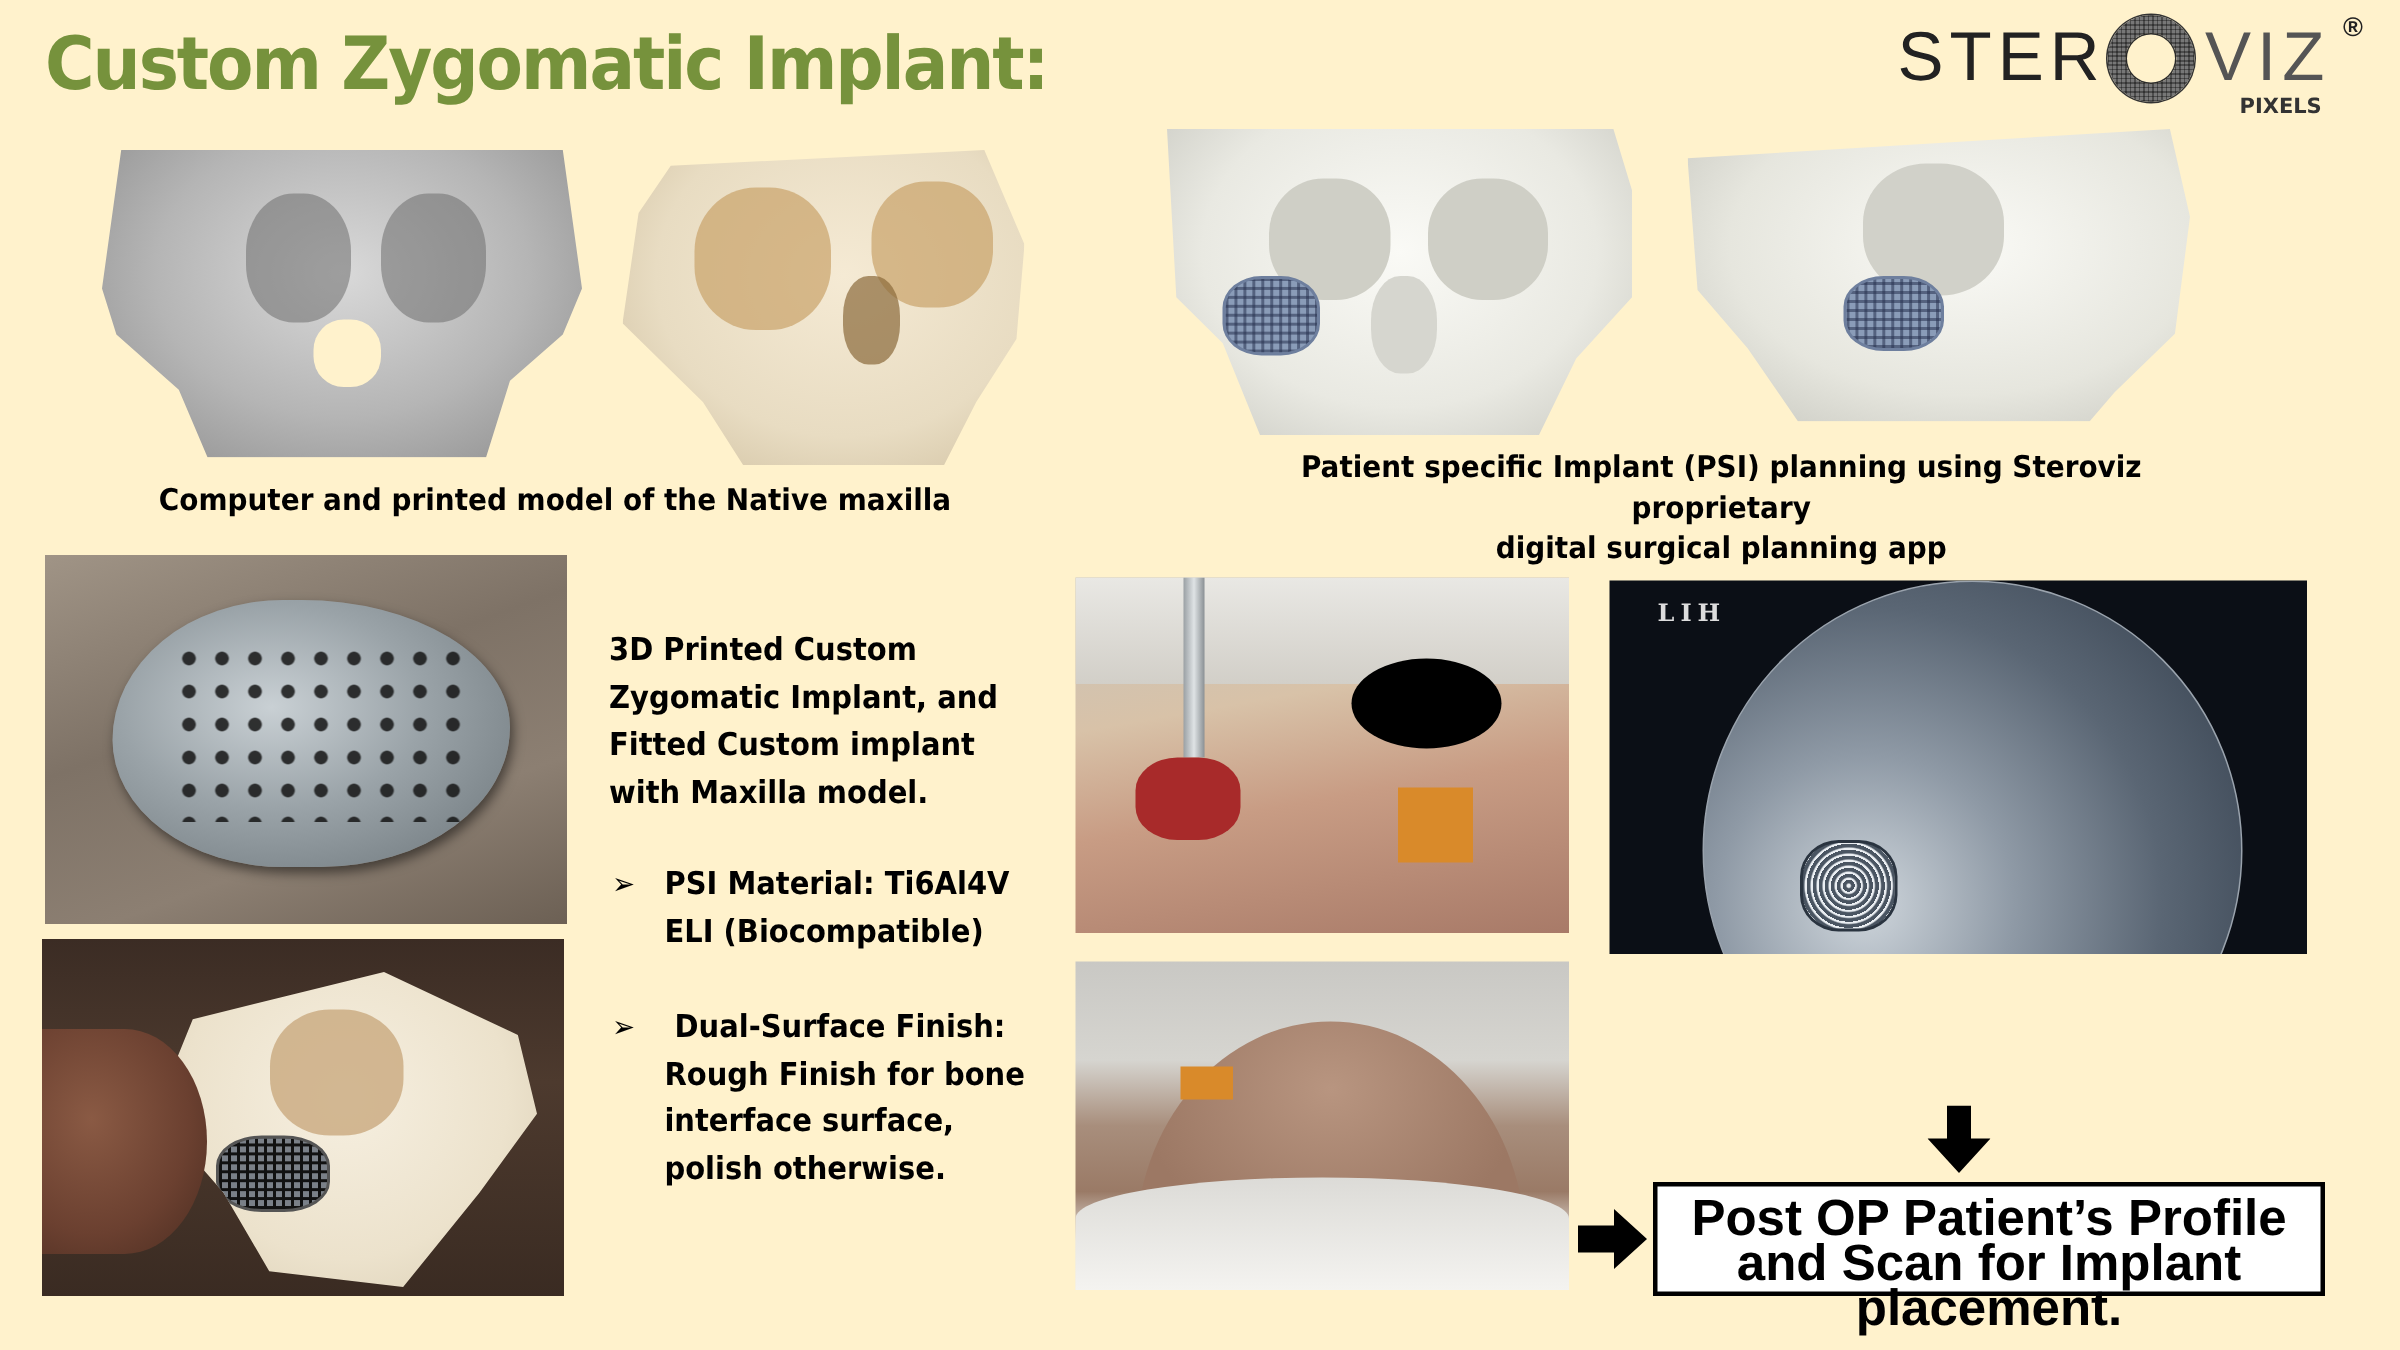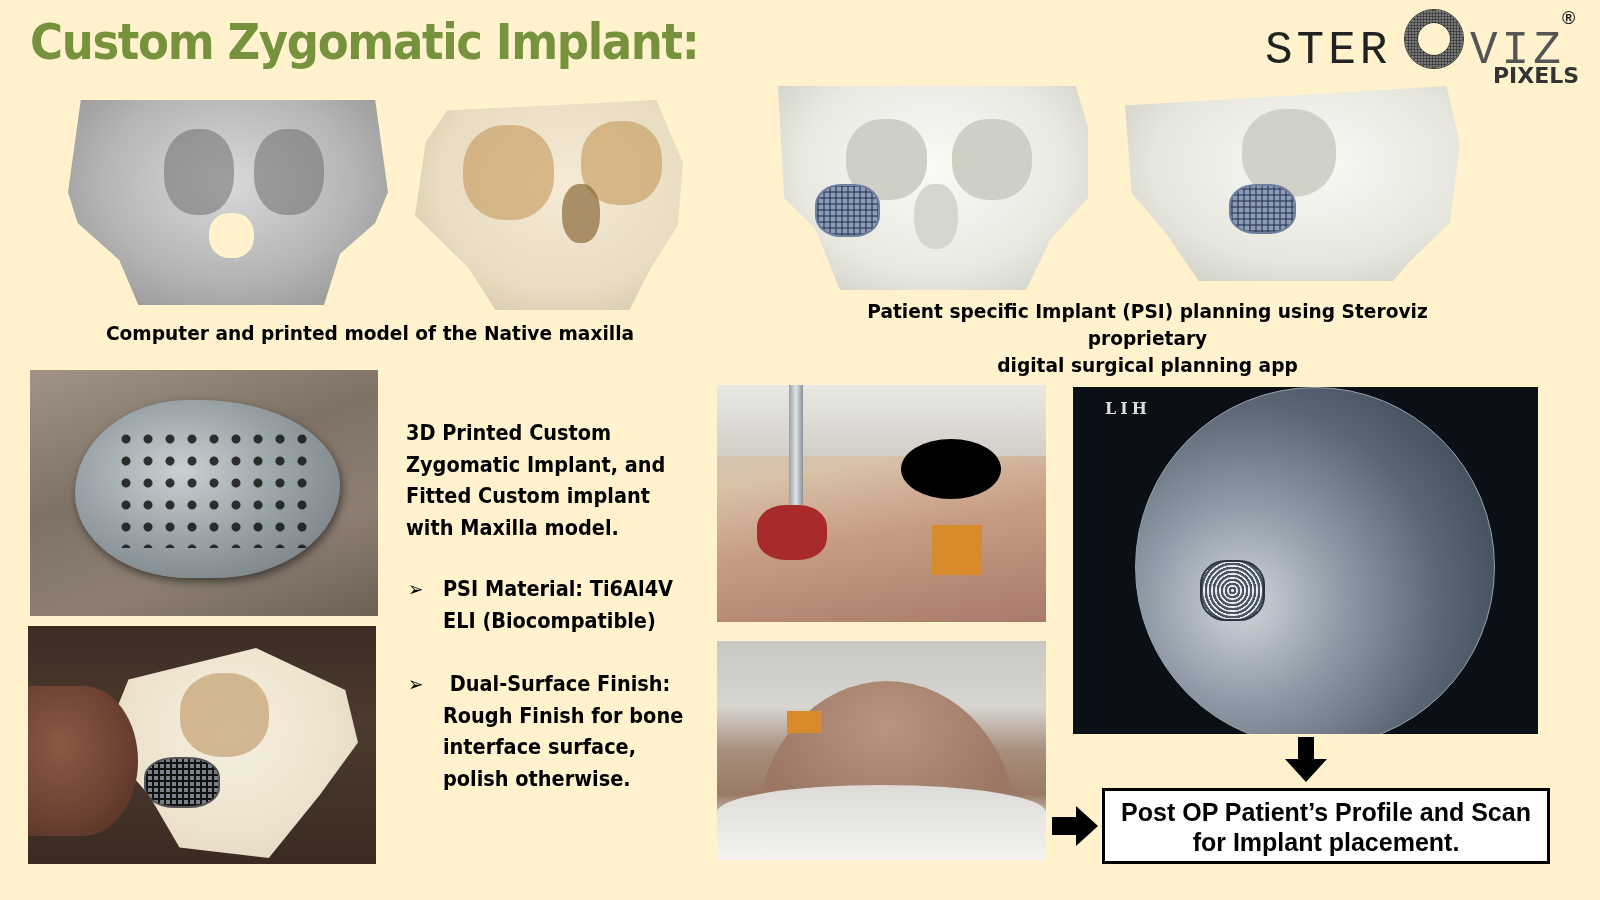--- a/index.html
+++ b/index.html
@@ -21,22 +21,22 @@
     letter-spacing: -1.5px;
     color: #76923c;
     white-space: nowrap;
     transform: scaleX(0.92);
     transform-origin: left top;
   }
 
   
   .logo { left: 1265px; top: 8px; width: 320px; height: 85px; }
   .logo-text {
-    position: absolute; top: 20px;
-    font-family: Liberation Mono, monospace;
+    position: absolute; top: 6px;
+    font-family: Liberation Sans, sans-serif;
     font-weight: 300; font-size: 46px; letter-spacing: 4px;
     color: #222; line-height: 1;
   }
   .logo-ster { left: 0; }
   .logo-viz { left: 205px; color: #555; }
   .logo-o {
     position: absolute; left: 140px; top: 2px;
     width: 58px; height: 58px; border-radius: 50%;
     border: 12px solid #777;
     background: transparent;
@@ -45,21 +45,21 @@
   .logo-o::after {
     content: ""; position: absolute; inset: -12px; border-radius: 50%;
     background: repeating-linear-gradient(0deg, rgba(0,0,0,.35) 0 1px, transparent 1px 3px),
                 repeating-linear-gradient(90deg, rgba(0,0,0,.35) 0 1px, transparent 1px 3px);
     -webkit-mask: radial-gradient(circle, transparent 16px, #000 17px);
             mask: radial-gradient(circle, transparent 16px, #000 17px);
   }
   .logo-reg { position: absolute; left: 297px; top: 0; font-size: 18px; font-weight: bold; color: #222; }
   .logo-pixels {
     position: absolute; left: 228px; top: 55px;
-    font-family: "DejaVu Sans", sans-serif; font-weight: bold; font-size: 22px; color: #333;
+    font-family: "DejaVu Sans", sans-serif; font-weight: bold; font-size: 14px; color: #333;
   }
 
   
   .panel { overflow: hidden; }
   .caption {
     font-family: "DejaVu Sans", sans-serif;
     font-weight: bold; font-size: 20px; text-align: center;
     transform: scaleX(0.93); transform-origin: center top;
     line-height: 1.35;
   }
@@ -153,21 +153,21 @@
     border-radius: 50% 50% 0 0 / 100% 100% 0 0;
     background: radial-gradient(ellipse at 50% 30%, #b89580 0%, #9c7864 70%);
   }
   .drape {
     position: absolute; left: 0; bottom: 0; width: 100%; height: 75px;
     background: linear-gradient(180deg, #dcdbd7, #f4f3f0);
     border-radius: 55% 55% 0 0 / 40% 40% 0 0;
   }
 
   .xray {
-    left: 1073px; top: 387px; width: 465px; height: 347px;
+    left: 1073px; top: 387px; width: 465px; height: 249px;
     background: #0b0f16;
   }
   .xray-circle {
     position: absolute; left: 62px; top: 0; width: 360px; height: 360px;
     border-radius: 50%;
     background: radial-gradient(circle at 30% 60%, #cfd6dc 0%, #8f9aa6 30%, #5a6674 60%, #2f3a48 100%);
     border: 1px solid #9aa3ad;
   }
   .xray-label {
     position: absolute; left: 32px; top: 12px;
@@ -175,21 +175,21 @@
     color: #ddd; letter-spacing: 4px;
   }
 
   
   .arrow-down { left: 1285px; top: 737px; width: 42px; height: 45px; }
   .arrow-right { left: 1052px; top: 806px; width: 46px; height: 40px; }
   .postop-box {
     left: 1102px; top: 788px; width: 448px; height: 76px;
     background: #fff; border: 3px solid #000;
     font-family: "Liberation Sans", sans-serif; font-weight: bold;
-    font-size: 25px; text-align: center; line-height: 30px;
+    font-size: 34px; text-align: center; line-height: 30px;
     padding-top: 6px;
   }
 
   
   .desc {
     left: 406px; top: 418px; width: 290px;
     font-family: "DejaVu Sans", sans-serif; font-weight: bold;
     font-size: 21px; line-height: 31.5px;
     transform: scaleX(0.92); transform-origin: left top;
   }

